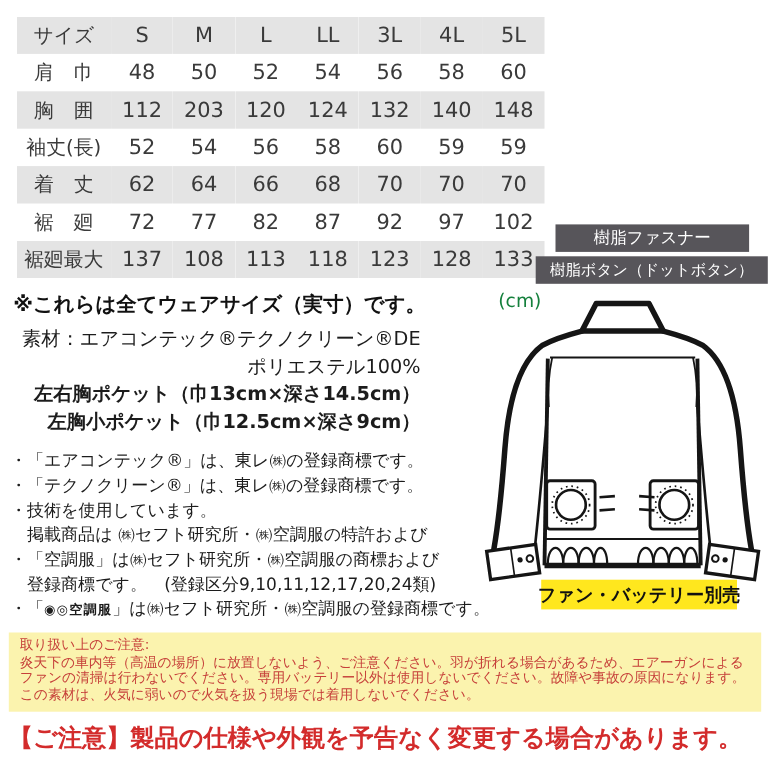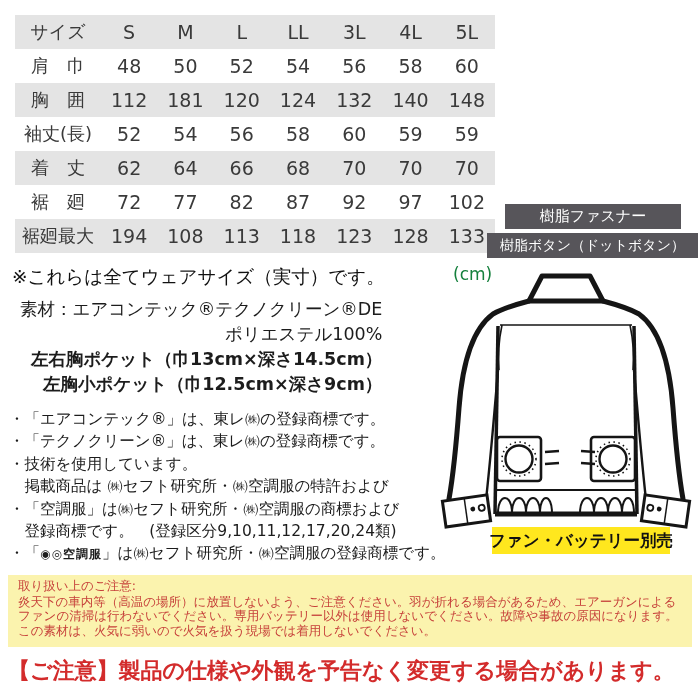--- a/index.html
+++ b/index.html
@@ -14,21 +14,21 @@
     border-collapse:collapse;table-layout:fixed;
   }
   .size-table tr:nth-child(odd){background:var(--stripe,#e4e4e4);}
   .size-table th,.size-table td{
     height:34px;padding:0;text-align:center;vertical-align:middle;
     font-size:19px;font-weight:normal;color:var(--table_text,#3a3a3a);
     white-space:nowrap;overflow:hidden;
   }
   .size-table .lblcol{width:86px;font-size:18px;}
   
-  .note-actual{position:absolute;left:12px;top:264px;font-size:18.5px;font-weight:normal;color:#111;white-space:nowrap;}
+  .note-actual{position:absolute;left:12px;top:264px;font-size:18.5px;font-weight:bold;color:#111;white-space:nowrap;}
   .cm-note{position:absolute;left:453px;top:264px;font-size:17px;color:#15803d;}
   .specs{position:absolute;left:20px;top:297px;font-size:17.5px;line-height:25px;color:#1c1c1c;white-space:nowrap;text-align:right;}
   .specs .bold{font-weight:bold;}
   .tm-list{position:absolute;left:9px;top:408px;width:478px;font-size:15.5px;line-height:22.4px;color:#1c1c1c;}
   .tm-item{display:flex;}
   .tm-marker{flex:0 0 13px;}
   .tm-text{flex:1;white-space:nowrap;}
   .tm-logo{font-weight:bold;font-size:12px;letter-spacing:1px;}
   
   .callout{
@@ -79,21 +79,21 @@
     <td>50</td>
     <td>52</td>
     <td>54</td>
     <td>56</td>
     <td>58</td>
     <td>60</td>
   </tr>
   <tr>
     <th class="lblcol">胸　囲</th>
     <td>112</td>
-    <td>181</td>
+    <td>203</td>
     <td>120</td>
     <td>124</td>
     <td>132</td>
     <td>140</td>
     <td>148</td>
   </tr>
   <tr>
     <th class="lblcol">袖丈(長)</th>
     <td>52</td>
     <td>54</td>
@@ -118,21 +118,21 @@
     <td>72</td>
     <td>77</td>
     <td>82</td>
     <td>87</td>
     <td>92</td>
     <td>97</td>
     <td>102</td>
   </tr>
   <tr>
     <th class="lblcol">裾廻最大</th>
-    <td>194</td>
+    <td>137</td>
     <td>108</td>
     <td>113</td>
     <td>118</td>
     <td>123</td>
     <td>128</td>
     <td>133</td>
   </tr>
 </tbody>
   </table>
 

